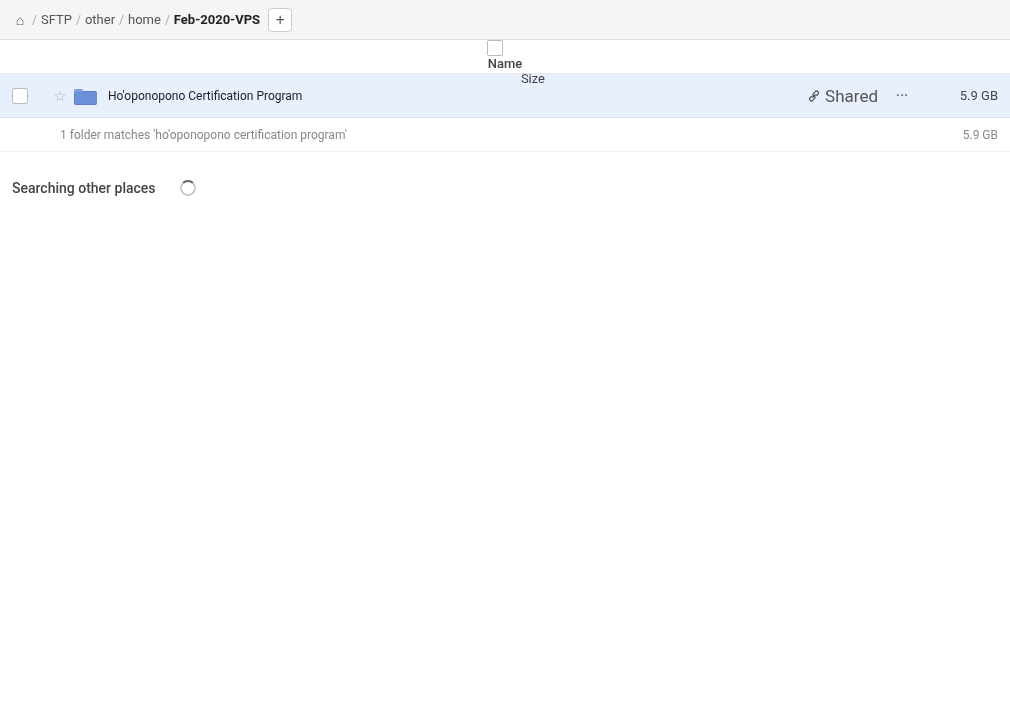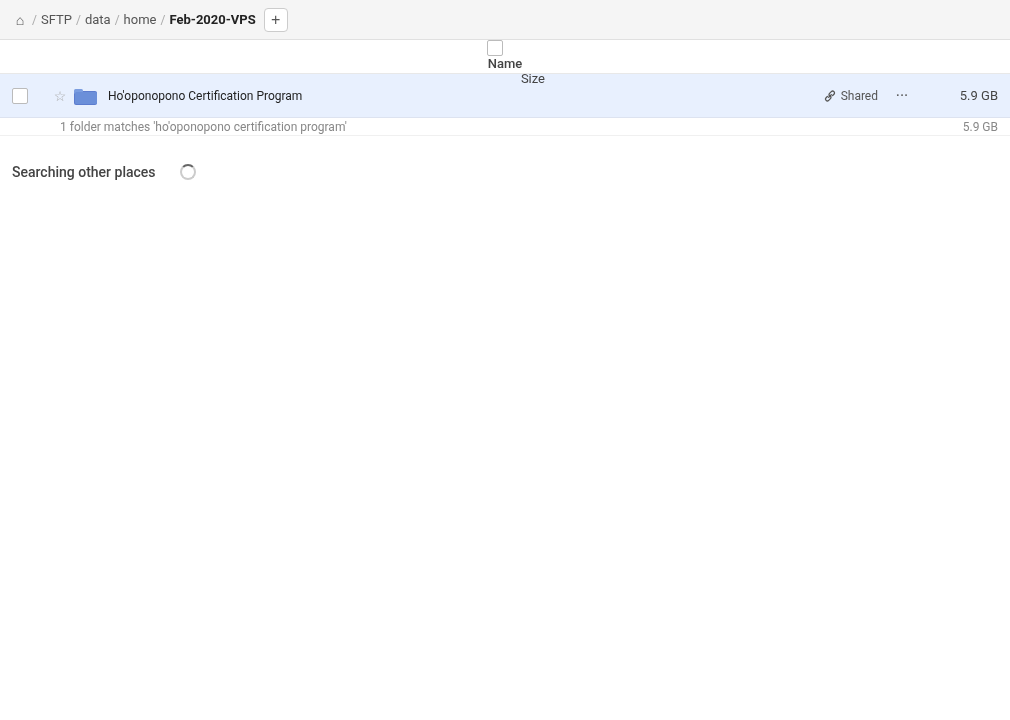--- a/index.html
+++ b/index.html
@@ -144,21 +144,21 @@
       font-size: 12px;
       color: #222;
       padding-left: 8px;
     }
 
     .row-shared-badge {
       display: flex;
       align-items: center;
       gap: 4px;
       color: #555;
-      font-size: 12px;
+      font-size: 17px;
       padding: 2px 8px;
     }
 
     .row-more-btn {
       width: 32px;
       height: 28px;
       display: flex;
       align-items: center;
       justify-content: center;
       border-radius: 4px;
@@ -171,21 +171,21 @@
       width: 80px;
       text-align: right;
       font-size: 13px;
       color: #444;
     }
 
     
     .match-info-row {
       display: flex;
       align-items: center;
-      height: 18px;
+      height: 34px;
       padding: 0 12px 0 60px;
       border-bottom: 1px solid #f0f0f0;
     }
 
     .match-info-text {
       flex: 1;
       font-size: 12px;
       color: #888;
     }
 
@@ -244,21 +244,21 @@
 <div class="breadcrumb-bar">
   <div class="breadcrumb-item">
     <span class="breadcrumb-home-icon">⌂</span>
   </div>
   <span class="breadcrumb-separator">/</span>
   <div class="breadcrumb-item">
     <span>SFTP</span>
   </div>
   <span class="breadcrumb-separator">/</span>
   <div class="breadcrumb-item">
-    <span>data</span>
+    <span>other</span>
   </div>
   <span class="breadcrumb-separator">/</span>
   <div class="breadcrumb-item">
     <span>home</span>
   </div>
   <span class="breadcrumb-separator">/</span>
   <div class="breadcrumb-item active">
     <span>Feb-2020-VPS</span>
   </div>
   <button class="breadcrumb-add-btn">

